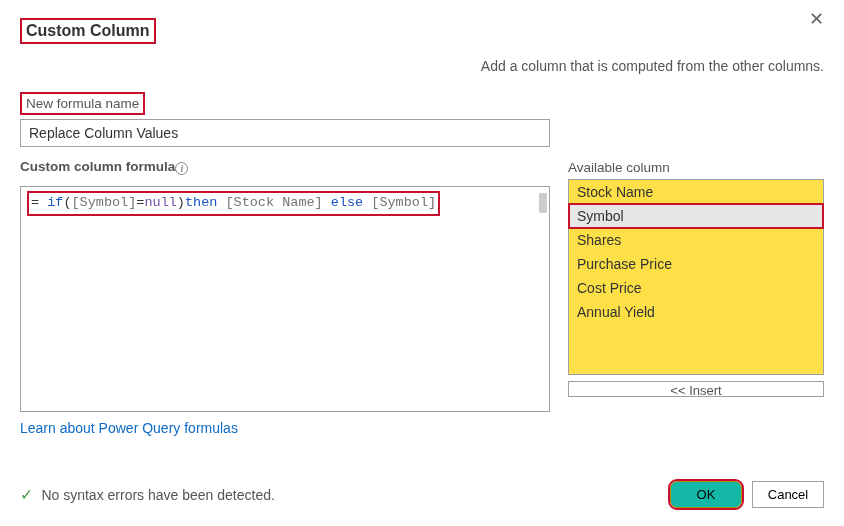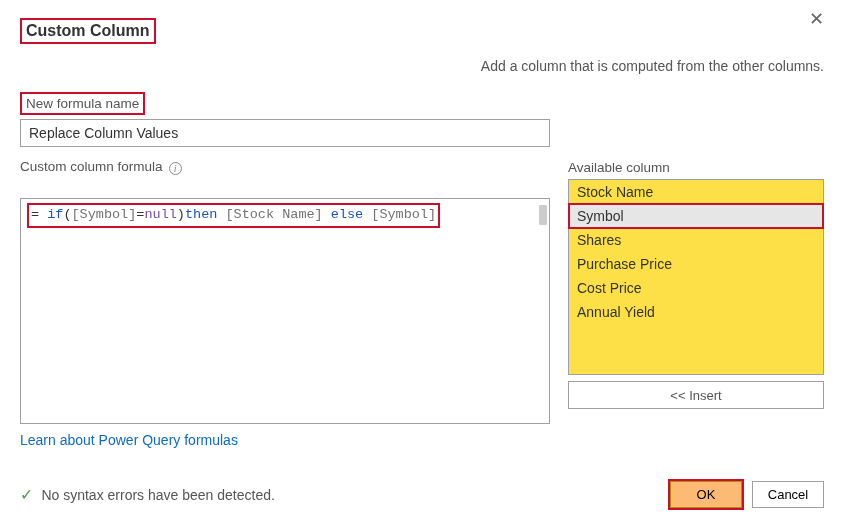--- a/index.html
+++ b/index.html
@@ -69,22 +69,23 @@
       display: flex;
       gap: 18px;
       align-items: flex-start;
     }
     .formula-col {
       flex: 0 0 530px;
     }
     .formula-label-row {
       display: flex;
       align-items: center;
-      gap: 6px;
-      margin-bottom: 20px;
+      gap: 0;
+      margin-bottom: 8px;
+      font-weight: bold;
     }
     .info-icon {
       display: inline-flex;
       align-items: center;
       justify-content: center;
       width: 13px;
       height: 13px;
       border: 1px solid #888;
       border-radius: 50%;
       font-size: 10px;
@@ -134,21 +135,21 @@
       padding: 4px 8px;
       cursor: pointer;
       color: #333;
     }
     .columns-list .item.selected {
       background: #e6e6e6;
     }
     .insert-btn {
       display: block;
       width: 100%;
-      height: 28px;
+      height: 16px;
       border: 1px solid #a0a0a0;
       background: #fff;
       margin-top: 6px;
       font-family: inherit;
       font-size: 13px;
       color: #555;
       cursor: pointer;
     }
     .learn-link {
       color: #0e6bc6;
@@ -185,22 +186,23 @@
       min-width: 72px;
       height: 27px;
       border: 1px solid #a0a0a0;
       background: #fff;
       font-family: inherit;
       font-size: 13px;
       padding: 0 14px;
       cursor: pointer;
     }
     .btn-primary {
-      background: #fdba74;
+      background: #14b8a6;
       border-color: #b38f00;
+      border-radius: 7px;
     }
     .hl-red-select {
       outline: 2px solid #c8102e;
       outline-offset: -1px;
     }
     .pad-hl {
       padding: 2px 4px;
     }
     .formula-hl-wrap {
       display: inline-block;

